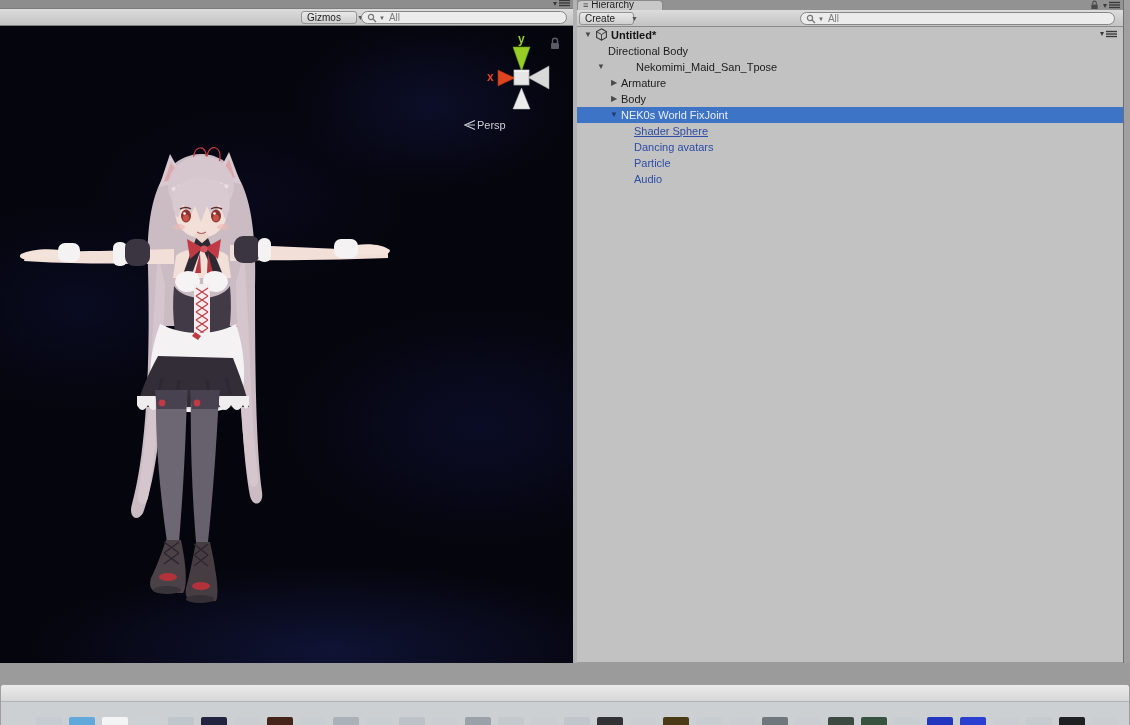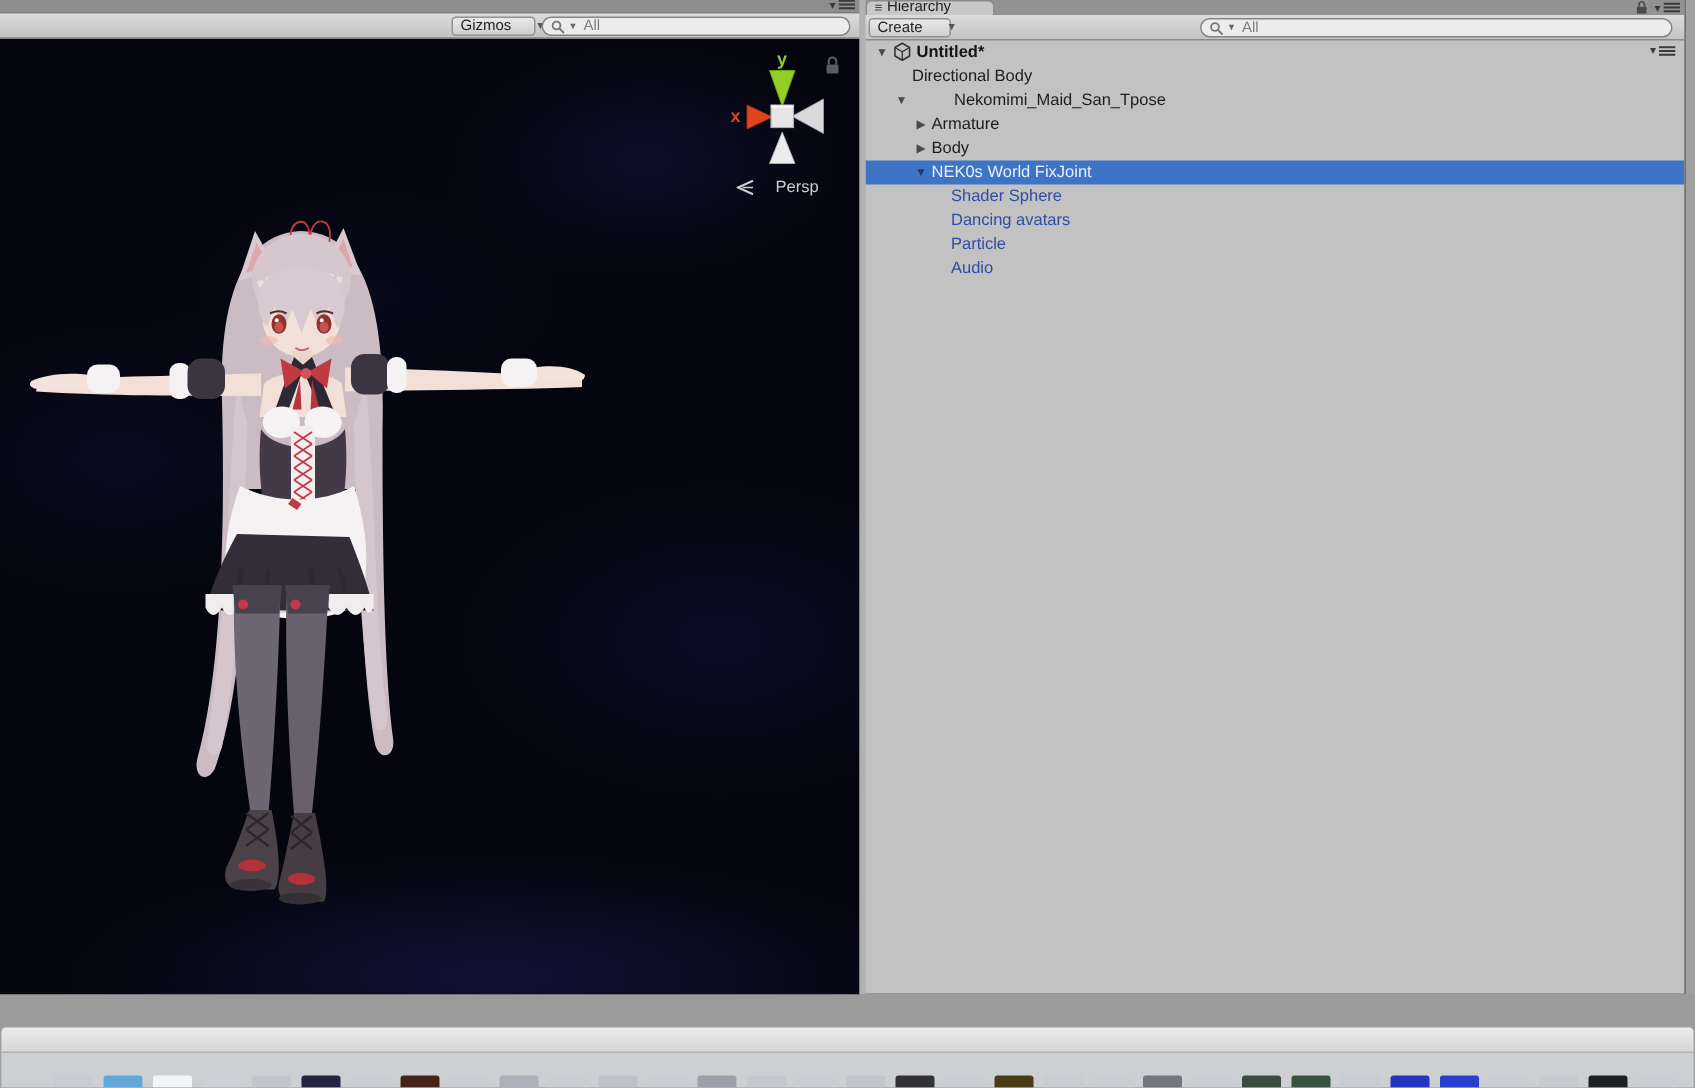--- a/index.html
+++ b/index.html
@@ -33,21 +33,21 @@
       radial-gradient(ellipse 200px 120px at 430px 80px,  rgba(18,22,64,.55), rgba(0,0,0,0) 70%),
       radial-gradient(ellipse 240px 150px at 80px 280px,  rgba(14,18,56,.45), rgba(0,0,0,0) 70%),
       radial-gradient(ellipse 280px 170px at 480px 400px, rgba(16,20,62,.5),  rgba(0,0,0,0) 70%),
       radial-gradient(ellipse 230px 130px at 250px 170px, rgba(12,14,48,.4),  rgba(0,0,0,0) 70%),
       radial-gradient(ellipse 420px 120px at 330px 625px, rgba(24,30,84,.55), rgba(0,0,0,0) 72%),
       #05050d;
     overflow:hidden; }
   .char-svg { position:absolute; left:0; top:0; }
 
   .view-gizmo { position:absolute; left:462px; top:0px; width:120px; height:120px; }
-  .persp { position:absolute; left:491px; top:93px; display:flex; align-items:center; gap:14px;
+  .persp { position:absolute; left:464px; top:93px; display:flex; align-items:center; gap:1px;
     color:#cdced4; font-size:11px; cursor:pointer; }
   .scene-lock { position:absolute; left:549px; top:11px; }
 
   
   .vdivider { position:absolute; left:573px; top:0; width:4px; height:663px; background:#b2b2b2; }
   .right-edge { position:absolute; left:1123px; top:0; width:7px; height:663px;
     background:#a0a0a0; border-left:1px solid #6f6f6f; }
 
   
   .hier-panel { position:absolute; left:577px; top:0; width:546px; height:662px; background:#c2c2c2; }
@@ -329,21 +329,21 @@
         </div>
         <div class="h-row">
           <span class="tri" style="left: 32px;">▶</span>
           <span class="h-label" style="left: 44px;">Body</span>
         </div>
         <div class="h-row sel">
           <span class="tri" style="left: 32px;">▼</span>
           <span class="h-label" style="left: 44px;">NEK0s World FixJoint</span>
         </div>
         <div class="h-row">
-          <span class="h-label prefab" style="left: 57px;">Shader Sphere</span>
+          <span class="h-label prefab" style="left: 57px; text-decoration: underline;">Shader Sphere</span>
         </div>
         <div class="h-row">
           <span class="h-label prefab" style="left: 57px;">Dancing avatars</span>
         </div>
         <div class="h-row">
           <span class="h-label prefab" style="left: 57px;">Particle</span>
         </div>
         <div class="h-row">
           <span class="h-label prefab" style="left: 57px;">Audio</span>
         </div>

